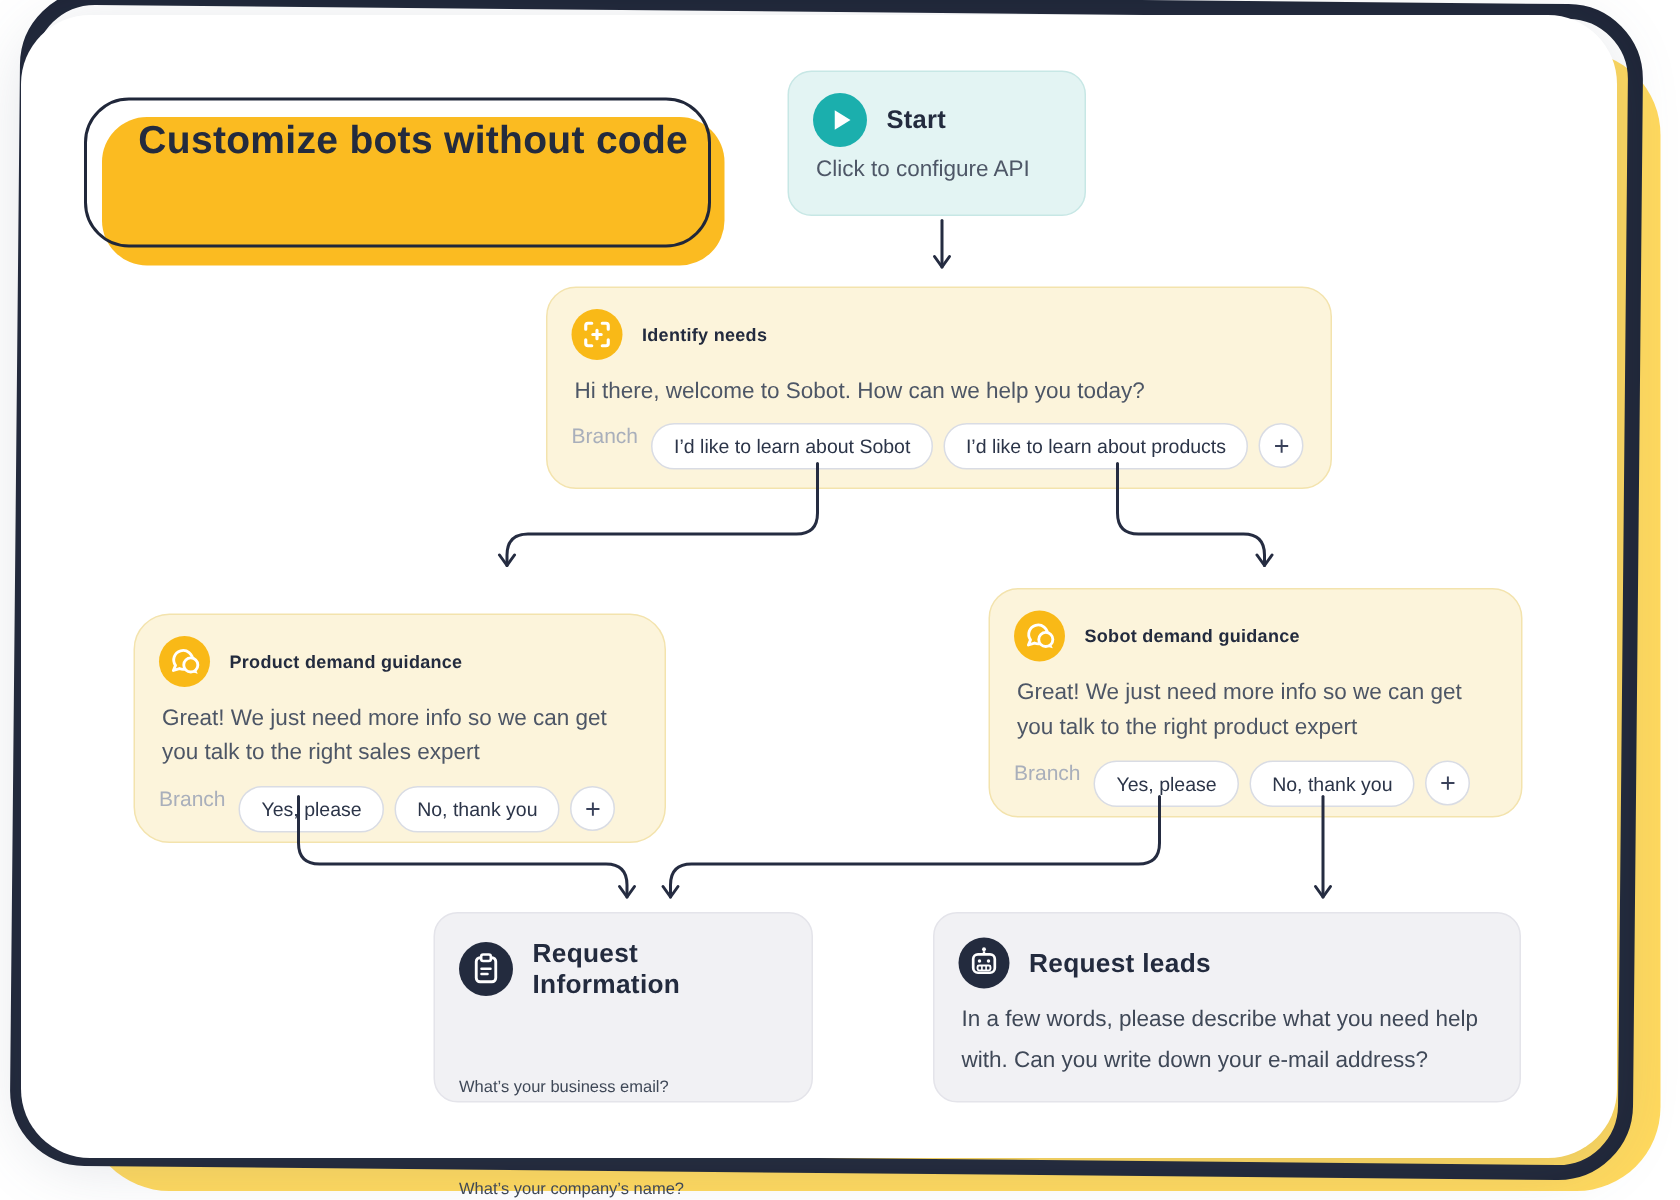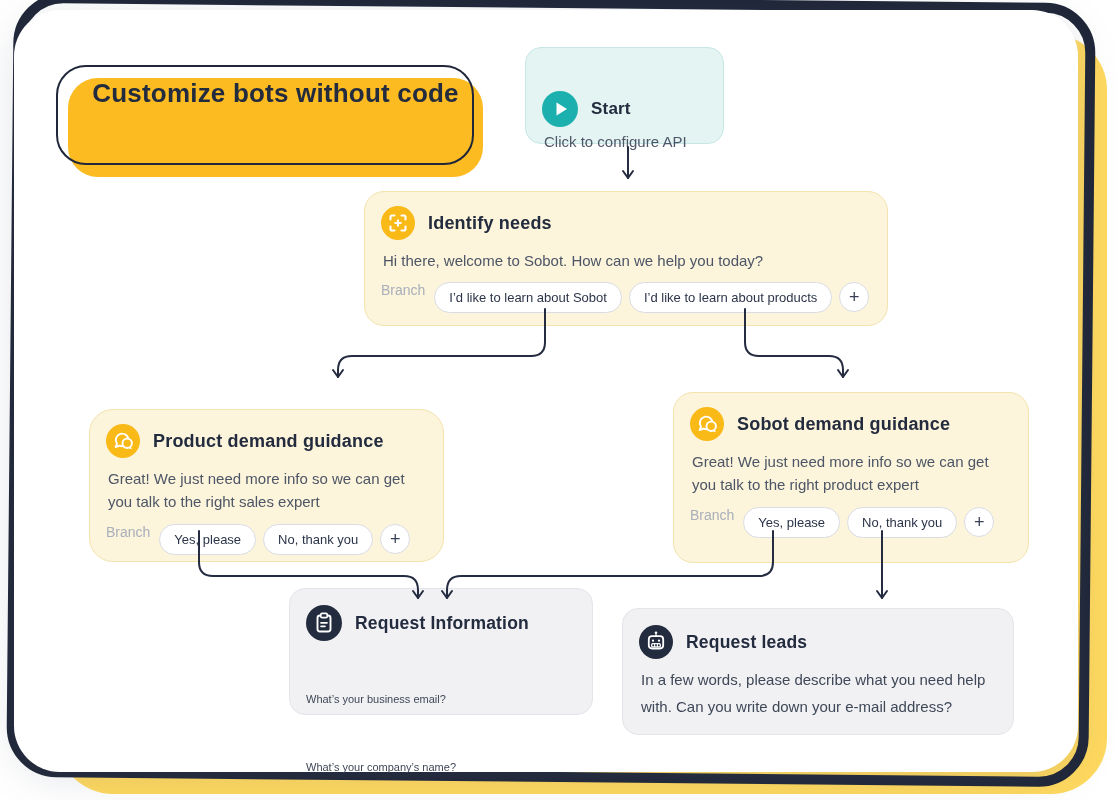--- a/index.html
+++ b/index.html
@@ -39,21 +39,21 @@
   .node{position:absolute;box-sizing:border-box;padding:14px 16px;}
   .node.teal{background:#E3F4F3;border:1px solid #C7E7E5;border-radius:16px;}
   .node.cream{background:#FCF4DB;border:1px solid #F3E3AD;border-radius:20px;}
   .node.gray{background:#F1F1F4;border:1px solid #E4E4EA;border-radius:16px;}
   .node-head{display:flex;align-items:center;gap:13px;margin-bottom:9px;}
   .node-icon{width:34px;height:34px;border-radius:50%;flex:0 0 auto;
     display:flex;align-items:center;justify-content:center;}
   .ic-yellow{background:#F9B917;}
   .ic-dark{background:#232B3E;width:36px;height:36px;}
   .ic-teal{background:#1BAFAD;width:36px;height:36px;}
-  .node-title{font-size:18px;font-weight:700;color:#232B3E;letter-spacing:.2px;}
+  .node-title{font-size:12px;font-weight:700;color:#232B3E;letter-spacing:.2px;}
   .node-title.sm{font-size:17.5px;}
   .node-msg{font-size:15px;color:#4D5666;line-height:1.55;margin-left:2px;}
   .node-sub{font-size:15px;color:#4E5767;margin-top:9px;margin-left:2px;}
   .node-line{font-size:11px;color:#3F4857;line-height:1.85;margin-top:48px;}
   .branch-row{display:flex;align-items:flex-start;margin-top:10px;}
   .branch-label{font-size:14px;color:#A9AFBB;margin-right:9px;}
   .pill{
     background:#fff;border:1px solid #D9DCE4;border-radius:16px;height:31px;
     padding:0 14px;font-size:13px;color:#2B3448;display:flex;align-items:center;
     margin-right:7px;white-space:nowrap;font-family:inherit;
@@ -73,21 +73,21 @@
 <div class="yellow-sheet"></div>
 <div class="dark-frame"></div>
 <div class="canvas"></div>
 
 <div class="badge-fill">
   <span>Customize bots without code</span>
 </div>
 <div class="badge-outline"></div>
 
 <div class="node teal" style="left:525px;top:47px;width:199px;height:97px;">
-  <div class="node-head" style="margin-bottom:6px;margin-top:29px;">
+  <div class="node-head" style="margin-bottom:6px;">
     <span class="node-icon ic-teal">
       <svg width="36" height="36" viewBox="0 0 36 36">
         <path d="M14.5 11.5 L25 18 L14.5 24.5 Z" fill="#ffffff"></path>
       </svg>
     </span>
     <span class="node-title" style="font-size:17px;">Start</span>
   </div>
   <div class="node-sub" style="margin-top:4px;">Click to configure API</div>
 </div>
 
@@ -126,41 +126,41 @@
   </div>
   <div class="node-msg">Great! We just need more info so we can get you talk to the right sales expert</div>
   <div class="branch-row">
     <span class="branch-label">Branch</span>
     <button class="pill">Yes, please</button>
     <button class="pill">No, thank you</button>
     <button class="plus">+</button>
   </div>
 </div>
 
-<div class="node cream" style="left:659px;top:392px;width:356px;height:171px;margin-left:14px;">
+<div class="node cream" style="left:659px;top:392px;width:356px;height:153px;">
   <div class="node-head">
     <span class="node-icon ic-yellow">
       <svg width="34" height="34" viewBox="0 0 34 34">
         <path d="M9.6 23 l1.4-3.4 a6.3 6.3 0 1 1 2.6 2.1 z" fill="none" stroke="#ffffff" stroke-width="1.9" stroke-linejoin="round"></path>
         <circle cx="21.2" cy="19.3" r="4.7" fill="#F9B917" stroke="#ffffff" stroke-width="1.9"></circle>
         <path d="M24.6 22.6 l1.3 2.6 l-3-0.9 z" fill="#ffffff"></path>
       </svg>
     </span>
     <span class="node-title">Sobot demand guidance</span>
   </div>
   <div class="node-msg">Great! We just need more info so we can get you talk to the right product expert</div>
   <div class="branch-row">
     <span class="branch-label">Branch</span>
     <button class="pill">Yes, please</button>
     <button class="pill">No, thank you</button>
     <button class="plus">+</button>
   </div>
 </div>
 
-<div class="node gray" style="left:289px;top:588px;width:304px;height:127px;padding-top:16px;">
+<div class="node gray" style="left:289px;top:608px;width:253px;height:127px;padding-top:16px;">
   <div class="node-head" style="margin-bottom:5px;">
     <span class="node-icon ic-dark">
       <svg width="36" height="36" viewBox="0 0 36 36">
         <rect x="11.5" y="10.5" width="13" height="16" rx="2.5" fill="none" stroke="#ffffff" stroke-width="1.9"></rect>
         <rect x="14.8" y="8.3" width="6.4" height="4.4" rx="1.3" fill="#232B3E" stroke="#ffffff" stroke-width="1.7"></rect>
         <path d="M15 17.8 h6 M15 21.3 h4" stroke="#ffffff" stroke-width="1.7" stroke-linecap="round"></path>
       </svg>
     </span>
     <span class="node-title sm">Request Information</span>
   </div>

